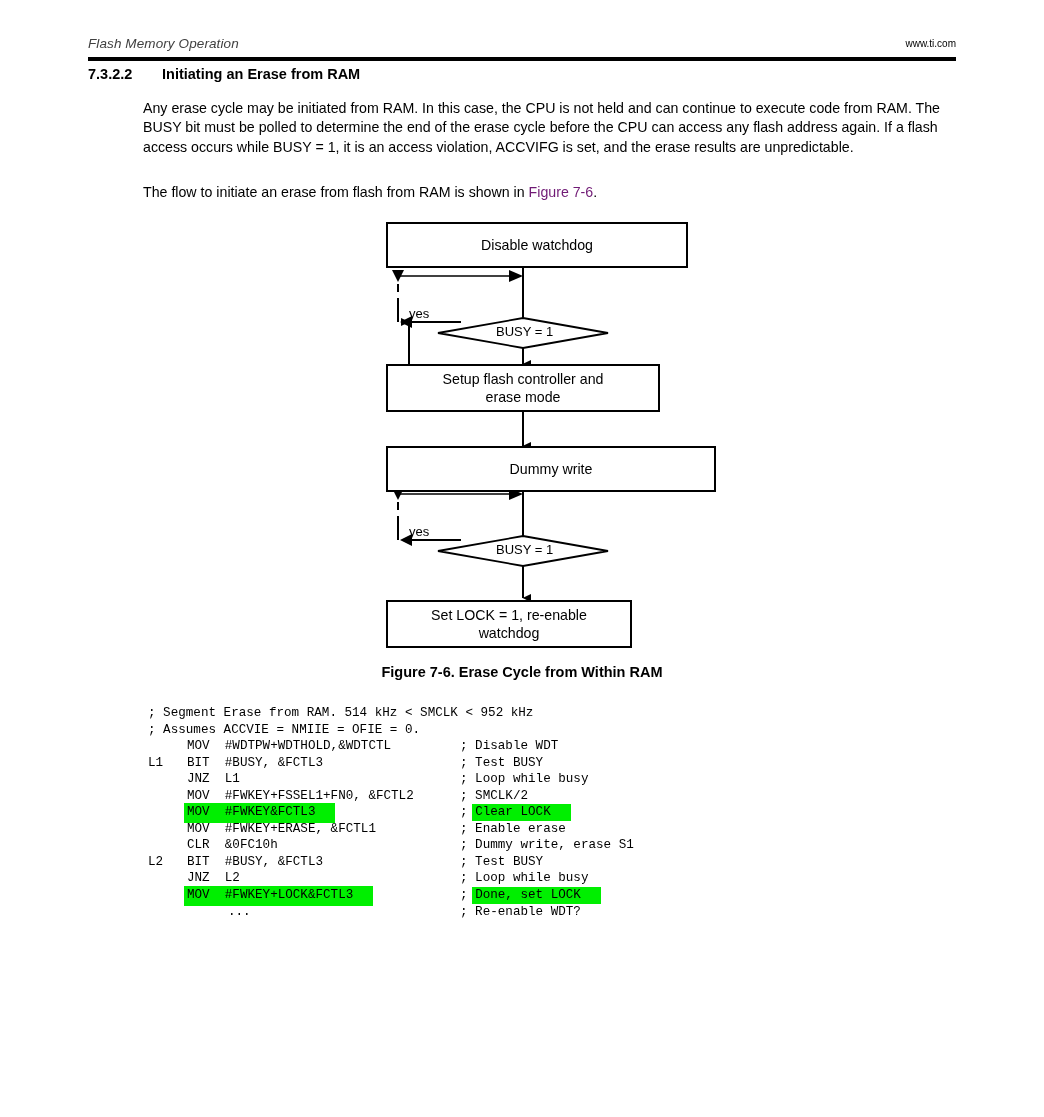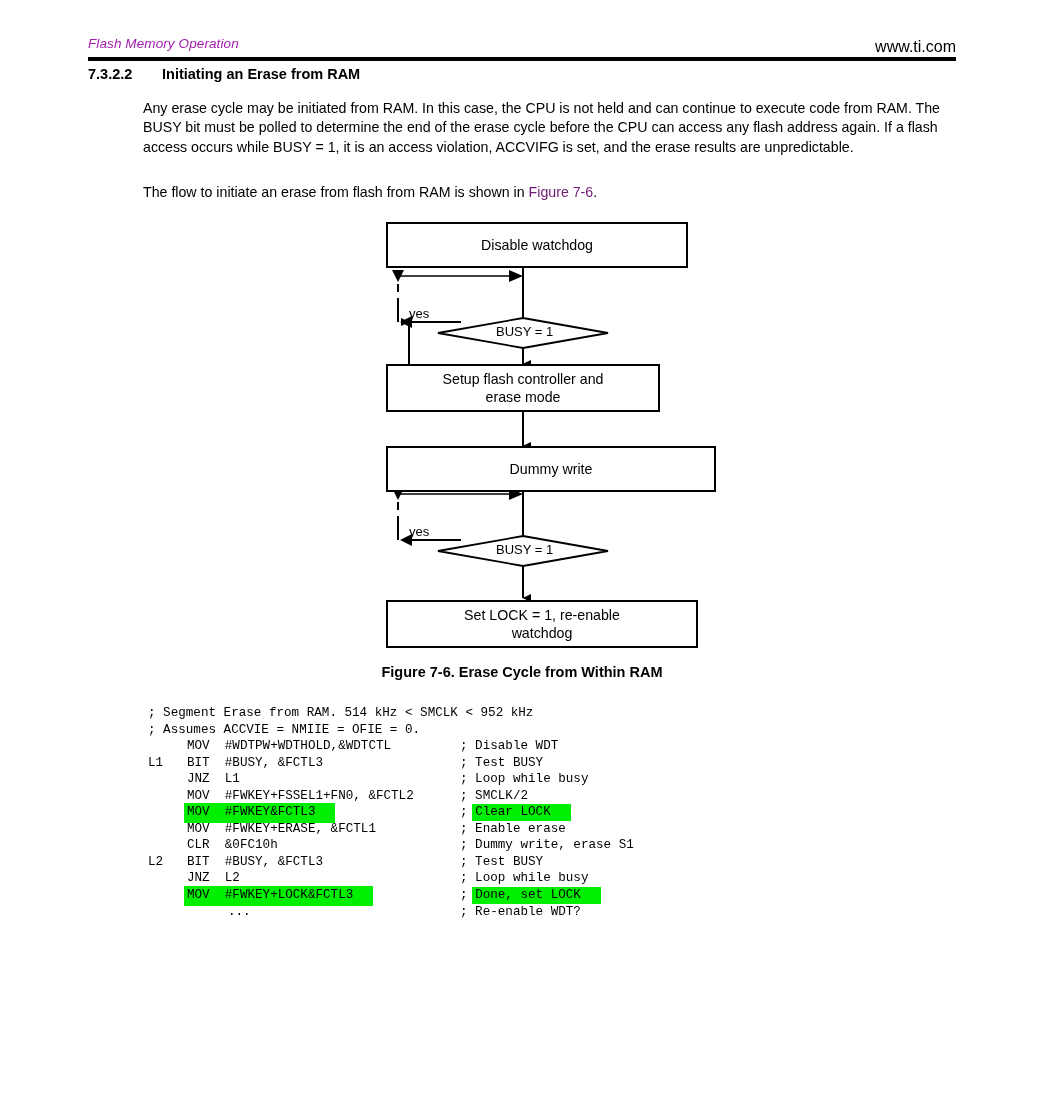--- a/index.html
+++ b/index.html
@@ -11,26 +11,26 @@
     position:relative;
     overflow:hidden;
   }
 
   
   #page-header{
     position:absolute; left:88px; top:36px; width:868px; height:20px;
   }
   #header-title{
     position:absolute; left:0; top:0;
-    font-style:italic; font-size:13.5px; color:#a21caf;
+    font-style:italic; font-size:13.5px; color:#404040;
     letter-spacing:.1px;
   }
   #header-url{
     position:absolute; right:0; top:2px;
-    font-size:16px; color:#000;
+    font-size:10px; color:#000;
   }
   #header-rule{
     position:absolute; left:88px; top:57px; width:868px; height:4px;
     background:#000;
   }
 
   
   #section-heading{
     position:absolute; left:88px; top:66px;
     font-size:14.5px; font-weight:bold; white-space:pre;
@@ -173,21 +173,21 @@
     <span>erase mode</span>
   </div>
 
   <div class="fc-box" style="left:386px; top:236px; width:330px; height:46px;">
     <span>Dummy write</span>
   </div>
 
   <span class="fc-label" style="left:409px; top:314px;">yes</span>
   <span class="fc-label" style="left:496px; top:332px;">BUSY = 1</span>
 
-  <div class="fc-box" style="left:386px; top:390px; width:312px; height:48px; flex-direction:column;">
+  <div class="fc-box" style="left:386px; top:390px; width:246px; height:48px; flex-direction:column;">
     <span>Set LOCK = 1, re-enable</span>
     <span>watchdog</span>
   </div>
 </div>
 
 <div id="figure-caption">Figure 7-6. Erase Cycle from Within RAM</div>
 
 <div id="code-block"><div class="code-line"><span class="c-full">; Segment Erase from RAM. 514 kHz &lt; SMCLK &lt; 952 kHz</span></div><div class="code-line"><span class="c-full">; Assumes ACCVIE = NMIIE = OFIE = 0.</span></div><div class="code-line"><span class="c-mnem">MOV  #WDTPW+WDTHOLD,&amp;WDTCTL</span><span class="c-cmt">; Disable WDT</span></div><div class="code-line"><span class="c-label">L1</span><span class="c-mnem">BIT  #BUSY, &amp;FCTL3</span><span class="c-cmt">; Test BUSY</span></div><div class="code-line"><span class="c-mnem">JNZ  L1</span><span class="c-cmt">; Loop while busy</span></div><div class="code-line"><span class="c-mnem">MOV  #FWKEY+FSSEL1+FN0, &amp;FCTL2</span><span class="c-cmt">; SMCLK/2</span></div><div class="code-line"><span class="c-mnem hl">MOV  #FWKEY&amp;FCTL3</span><span class="c-cmt"><span>; </span><span class="hl">Clear LOCK</span></span></div><div class="code-line"><span class="c-mnem">MOV  #FWKEY+ERASE, &amp;FCTL1</span><span class="c-cmt">; Enable erase</span></div><div class="code-line"><span class="c-mnem">CLR  &amp;0FC10h</span><span class="c-cmt">; Dummy write, erase S1</span></div><div class="code-line"><span class="c-label">L2</span><span class="c-mnem">BIT  #BUSY, &amp;FCTL3</span><span class="c-cmt">; Test BUSY</span></div><div class="code-line"><span class="c-mnem">JNZ  L2</span><span class="c-cmt">; Loop while busy</span></div><div class="code-line"><span class="c-mnem hl">MOV  #FWKEY+LOCK&amp;FCTL3</span><span class="c-cmt"><span>; </span><span class="hl">Done, set LOCK</span></span></div><div class="code-line"><span class="c-ops">...</span><span class="c-cmt">; Re-enable WDT?</span></div></div>
 
 </body></html>

